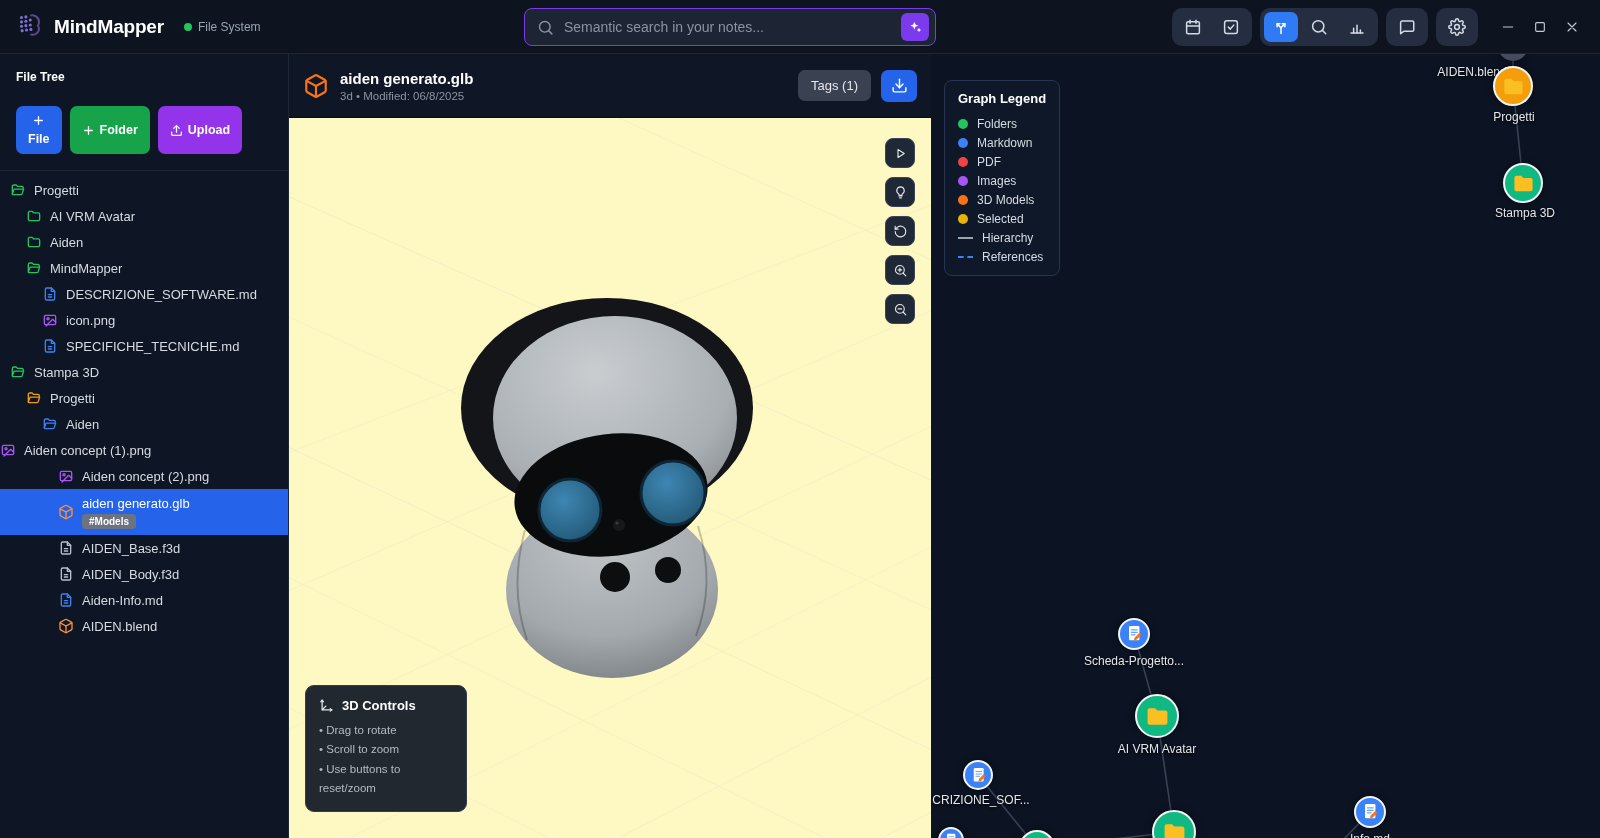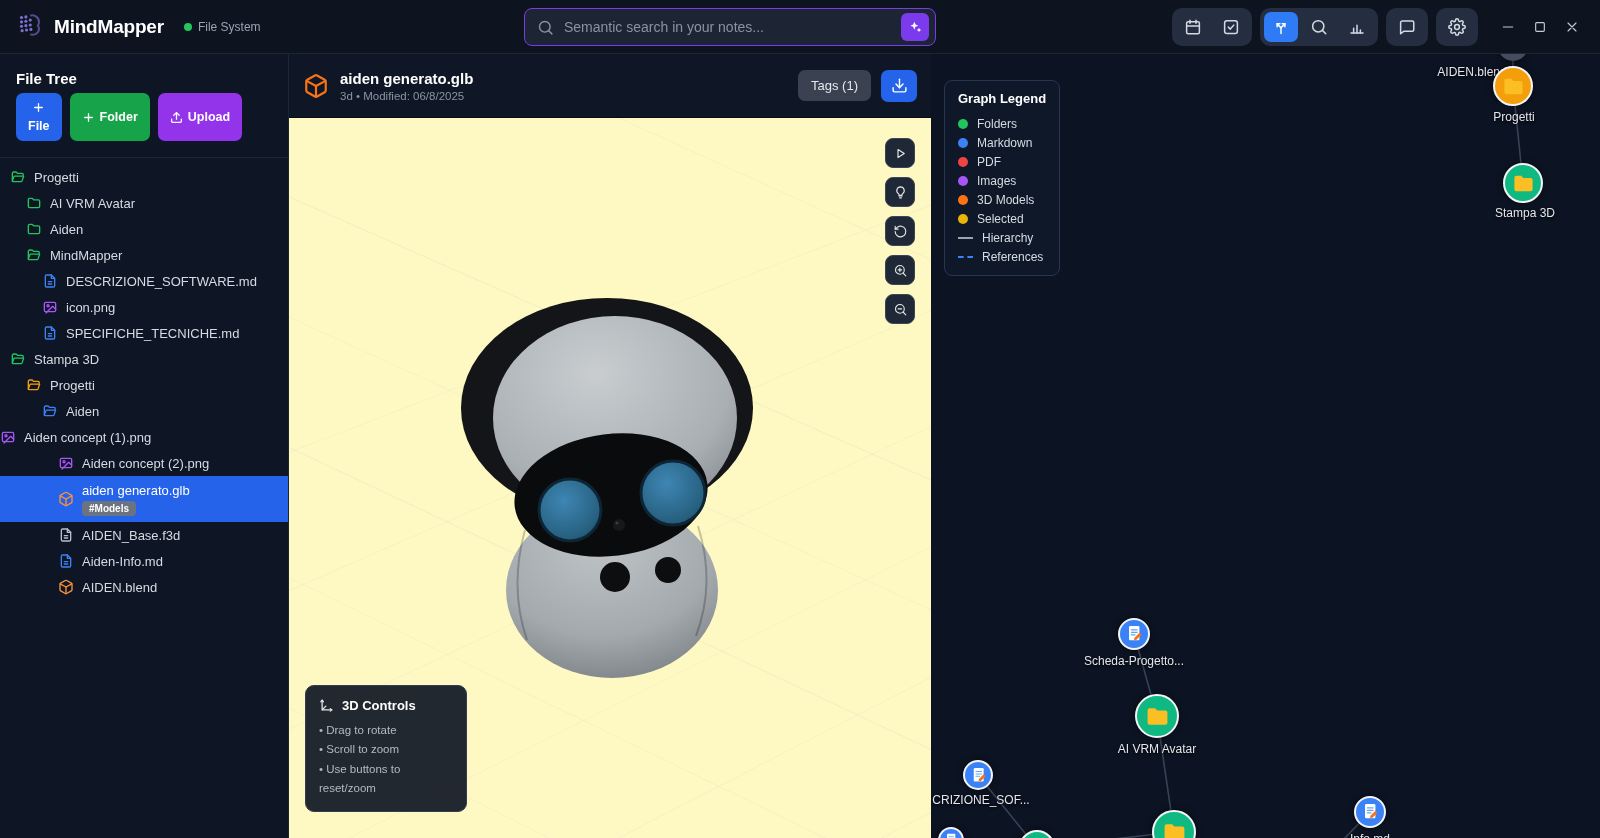--- a/index.html
+++ b/index.html
@@ -31,21 +31,21 @@
             display:flex; align-items:center; justify-content:center; cursor:pointer; }
   .tb-btn.active { background:#2f7bf6; color:#fff; }
   .winctl { display:flex; align-items:center; gap:4px; margin-left:8px; }
   .win-btn { width:28px; height:26px; border:none; background:transparent; color:#c2cad4;
              display:flex; align-items:center; justify-content:center; cursor:pointer; }
 
   
   .sidebar { position:absolute; top:54px; left:0; bottom:0; width:289px; background:#0e1524;
              border-right:1px solid #1c2636; display:flex; flex-direction:column; z-index:20; }
   .sb-header { padding:14px 16px 16px; border-bottom:1px solid #1c2636; }
-  .sb-title { color:#fff; font-size:15px; font-weight:bold; margin:2px 0 6px; }
+  .sb-title { color:#fff; font-size:12px; font-weight:bold; margin:2px 0 22px; }
   .sb-btnrow { display:flex; gap:8px; }
   .sb-btn { display:flex; align-items:center; gap:5px; border:none; border-radius:7px; color:#fff;
             font-size:12.5px; font-weight:bold; padding:8px 12px; cursor:pointer; font-family:"Liberation Sans", sans-serif; }
   .tree { flex:1; overflow:hidden; padding:6px 0; }
   .tree-row { display:flex; align-items:center; gap:8px; height:26px; color:#d6dbe3; font-size:13px; cursor:pointer; }
   .tree-row .ticon { display:flex; flex:none; }
   .tree-row.selected { background:#2563eb; height:46px; color:#fff; }
   .sel-col { display:flex; flex-direction:column; gap:3px; }
   .tag-badge { font-size:10px; font-weight:bold; background:#6b7280; color:#fff; border-radius:4px;
                padding:2px 7px; width:max-content; }
@@ -355,20 +355,30 @@
         </div>
         <div class="tree-row" style="padding-left: 58px;">
           <span class="ticon">
             <svg width="16" height="16" viewBox="0 0 24 24" fill="none" stroke="#b8c0cc" stroke-width="2" stroke-linecap="round" stroke-linejoin="round">
               <path d="M14 3H7a2 2 0 0 0-2 2v14a2 2 0 0 0 2 2h10a2 2 0 0 0 2-2V8z"></path>
               <path d="M14 3v5h5"></path>
               <path d="M9.5 13h5M9.5 16.5h5"></path>
             </svg>
           </span>
           <span>AIDEN_Base.f3d</span>
+        </div>
+        <div class="tree-row" style="padding-left: 58px;">
+          <span class="ticon">
+            <svg width="16" height="16" viewBox="0 0 24 24" fill="none" stroke="#b8c0cc" stroke-width="2" stroke-linecap="round" stroke-linejoin="round">
+              <path d="M14 3H7a2 2 0 0 0-2 2v14a2 2 0 0 0 2 2h10a2 2 0 0 0 2-2V8z"></path>
+              <path d="M14 3v5h5"></path>
+              <path d="M9.5 13h5M9.5 16.5h5"></path>
+            </svg>
+          </span>
+          <span>AIDEN_Body.f3d</span>
         </div>
         <div class="tree-row" style="padding-left: 58px;">
           <span class="ticon">
             <svg width="16" height="16" viewBox="0 0 24 24" fill="none" stroke="#3b82f6" stroke-width="2" stroke-linecap="round" stroke-linejoin="round">
               <path d="M14 3H7a2 2 0 0 0-2 2v14a2 2 0 0 0 2 2h10a2 2 0 0 0 2-2V8z"></path>
               <path d="M14 3v5h5"></path>
               <path d="M9.5 13h5M9.5 16.5h5"></path>
             </svg>
           </span>
           <span>Aiden-Info.md</span>

